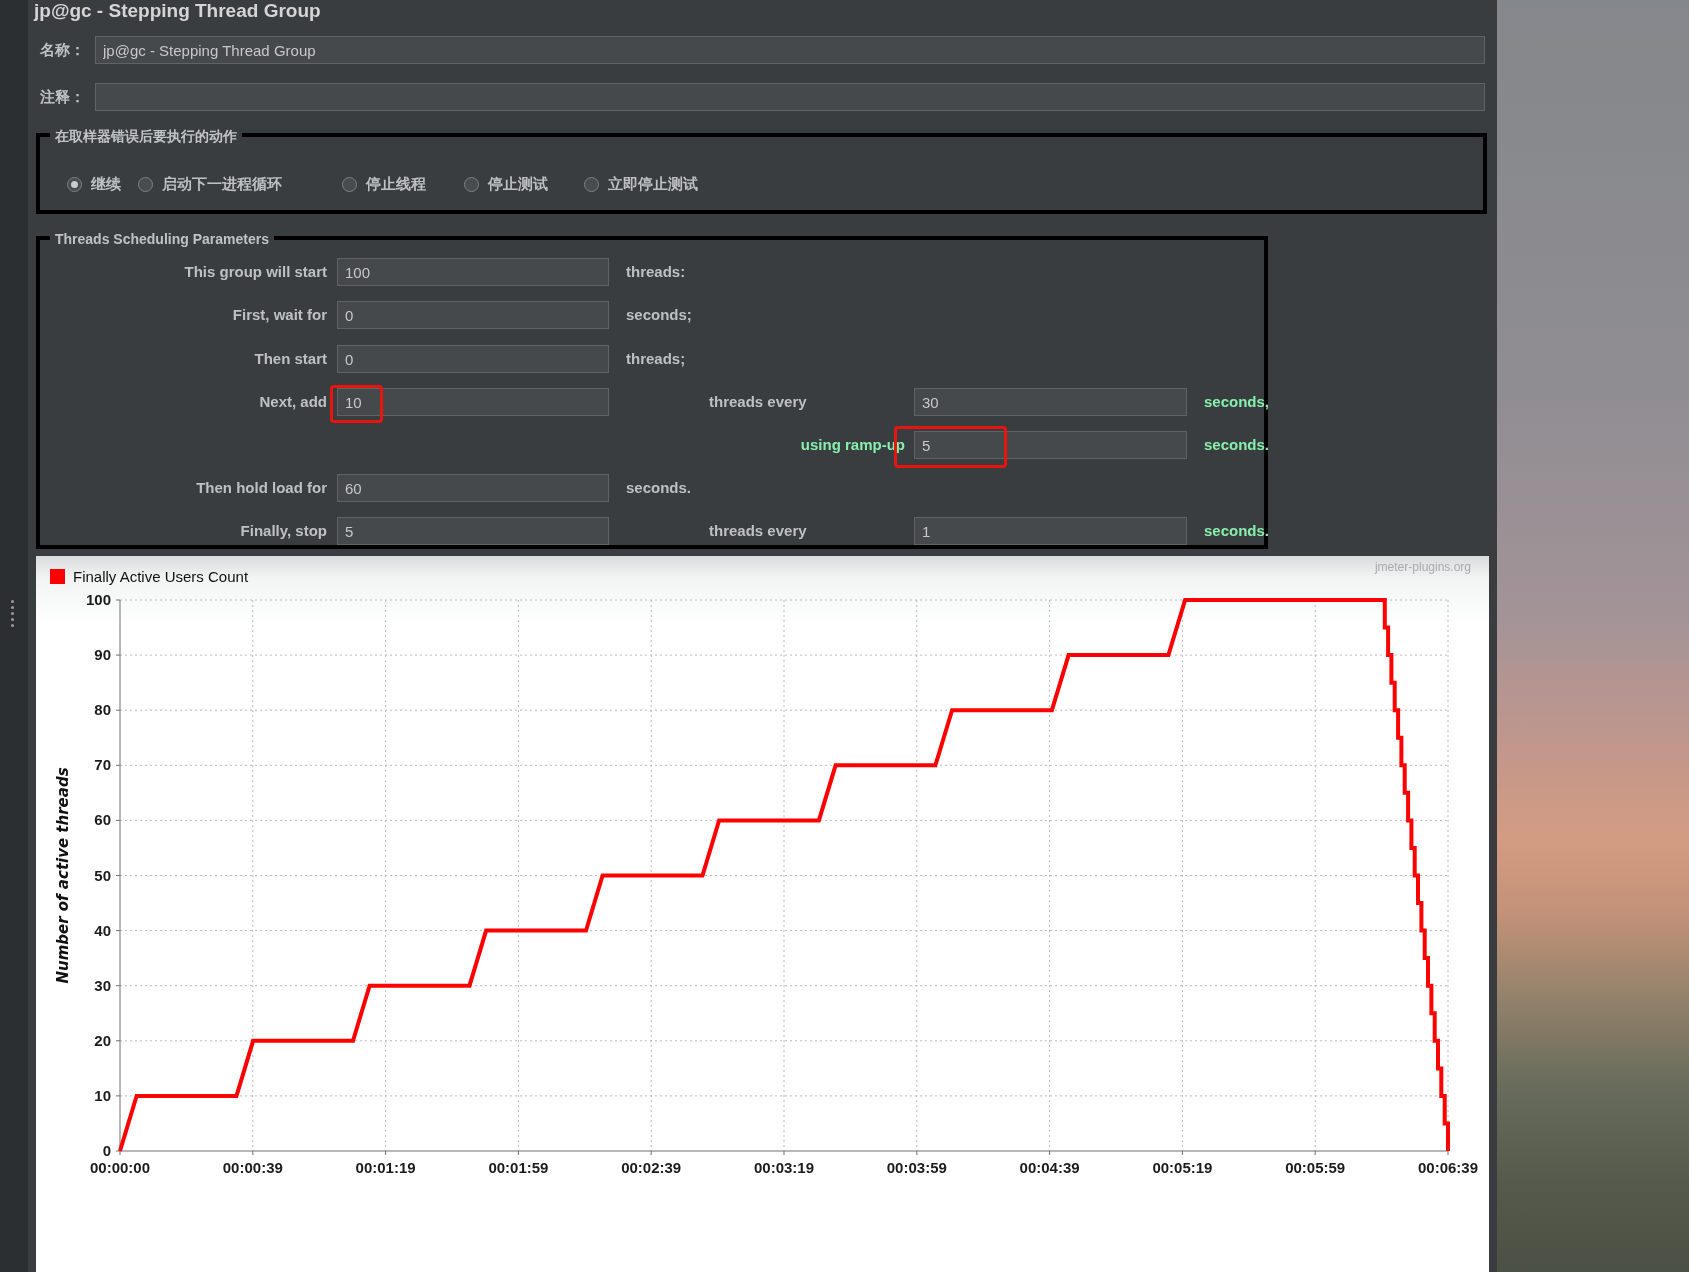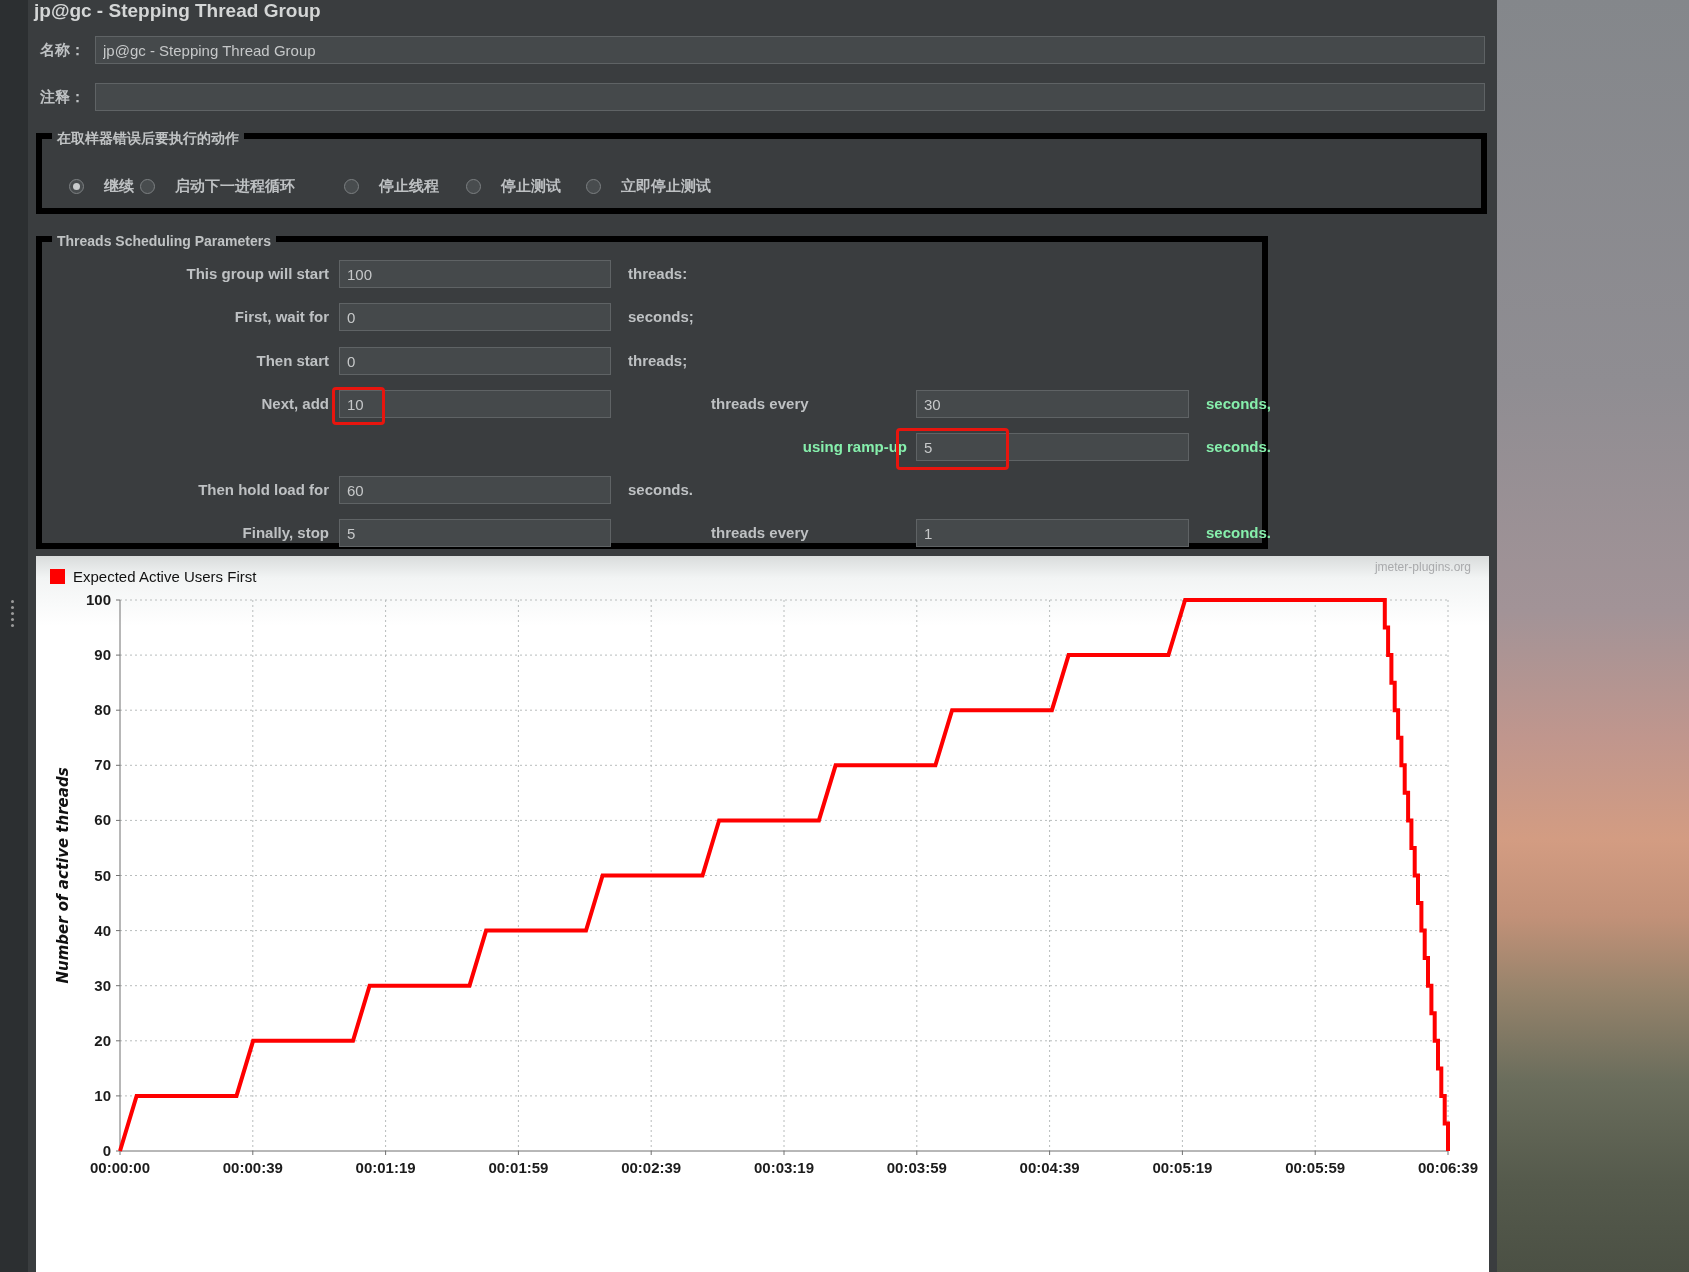--- a/index.html
+++ b/index.html
@@ -20,27 +20,27 @@
 
   .lbl{position:absolute;font-size:15px;font-weight:bold;color:#bec1c3;line-height:28px;}
   .field{position:absolute;height:28px;box-sizing:border-box;background:#45494b;border:1px solid #5f6365;
     color:#c6c8c9;font-size:15px;padding:0 7px;font-family:"Liberation Sans",sans-serif;outline:none;}
 
   .name-label{left:12px;top:36px;}
   .name-field{left:67px;top:36px;width:1390px;}
   .comment-label{left:12px;top:83px;}
   .comment-field{left:67px;top:83px;width:1390px;}
 
-  .group{position:absolute;border:6px solid #000000;box-sizing:border-box;}
+  .group{position:absolute;border:4px solid #000000;box-sizing:border-box;}
   .group-legend{position:absolute;top:-9px;left:10px;background:#3a3d3f;padding:0 5px;
     font-weight:bold;color:#c0c3c4;font-size:14px;white-space:nowrap;}
   .group1{left:8px;top:133px;width:1451px;height:81px;}
   .group2{left:8px;top:236px;width:1232px;height:313px;}
 
-  .radio-item{position:absolute;top:38px;height:18px;display:inline-flex;align-items:center;gap:20px;cursor:pointer;}
+  .radio-item{position:absolute;top:38px;height:18px;display:inline-flex;align-items:center;gap:9px;cursor:pointer;}
   .radio{width:15px;height:15px;border-radius:50%;background:#484c4e;border:1px solid#7c8082;box-sizing:border-box;position:relative;flex:none;}
   .radio.selected::after{content:"";position:absolute;left:3px;top:3px;width:7px;height:7px;border-radius:50%;background:#c9cccd;}
   .radio-label{font-size:15px;font-weight:bold;color:#bec1c3;white-space:nowrap;}
 
   .slabel{position:absolute;left:0;width:287px;text-align:right;font-size:15px;font-weight:bold;color:#bec1c3;line-height:28px;}
   .slabel-ramp{position:absolute;left:660px;width:205px;text-align:right;font-size:15px;font-weight:bold;color:#86efac;line-height:28px;}
   .sfield1{left:297px;width:272px;}
   .smid{position:absolute;left:669px;font-size:15px;font-weight:bold;color:#bec1c3;line-height:28px;}
   .sfield2{left:874px;width:273px;}
   .sunit1{position:absolute;left:586px;font-size:15px;font-weight:bold;color:#bec1c3;line-height:28px;}
@@ -218,19 +218,19 @@
           <line x1="1412" y1="44" x2="1412" y2="595" class="grid"></line>
           <line x1="1412" y1="595" x2="1412" y2="599" class="axis"></line>
           <text x="1412" y="617" class="xtick" text-anchor="middle">00:06:39</text>
           <line x1="84" y1="44" x2="84" y2="595" class="axis"></line>
           <line x1="84" y1="595" x2="1412" y2="595" class="axis"></line>
           <text x="32" y="319.5" class="ytitle" text-anchor="middle" transform="rotate(-90 32 319.5)">Number of active threads</text>
           <polyline points="84.0,595.0 100.6,539.9 200.5,539.9 217.1,484.8 317.0,484.8 333.6,429.7 433.5,429.7 450.1,374.6 550.0,374.6 566.6,319.5 666.5,319.5 683.1,264.4 782.9,264.4 799.6,209.3 899.4,209.3 916.1,154.2 1015.9,154.2 1032.6,99.1 1132.4,99.1 1149.1,44.0 1348.8,44.0 1348.8,71.6 1352.1,71.6 1352.1,99.1 1355.4,99.1 1355.4,126.7 1358.7,126.7 1358.7,154.2 1362.1,154.2 1362.1,181.8 1365.4,181.8 1365.4,209.3 1368.7,209.3 1368.7,236.8 1372.1,236.8 1372.1,264.4 1375.4,264.4 1375.4,291.9 1378.7,291.9 1378.7,319.5 1382.0,319.5 1382.0,347.0 1385.4,347.0 1385.4,374.6 1388.7,374.6 1388.7,402.1 1392.0,402.1 1392.0,429.7 1395.4,429.7 1395.4,457.3 1398.7,457.3 1398.7,484.8 1402.0,484.8 1402.0,512.4 1405.3,512.4 1405.3,539.9 1408.7,539.9 1408.7,567.5 1412.0,567.5 1412.0,595.0" fill="none" stroke="#fe0000" stroke-width="4" stroke-linejoin="miter"></polyline>
         </svg>
       <div class="chart-legend">
         <span class="legend-swatch" style="background: rgb(254, 0, 0);"></span>
-        <span class="legend-label">Expected Active Users First</span>
+        <span class="legend-label">Finally Active Users Count</span>
       </div>
       <span class="watermark">jmeter-plugins.org</span>
     </div>
 
   </div>
 </div>
 
 </body></html>

